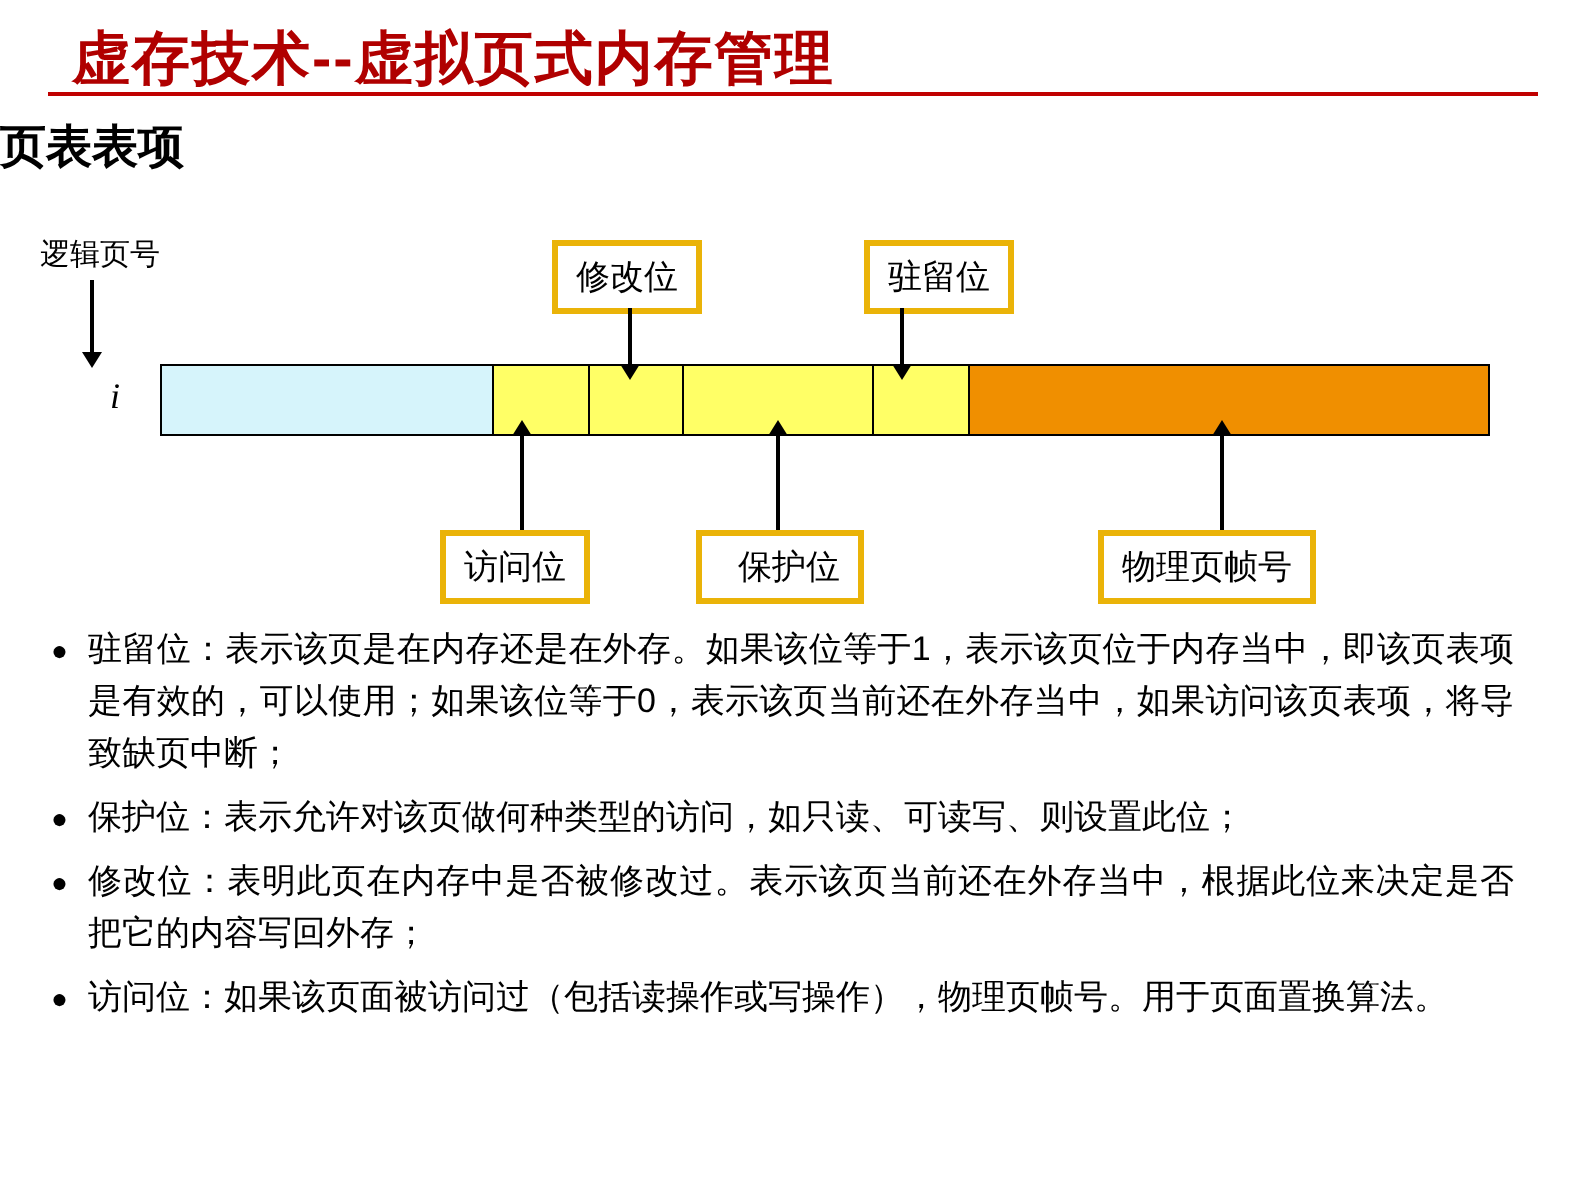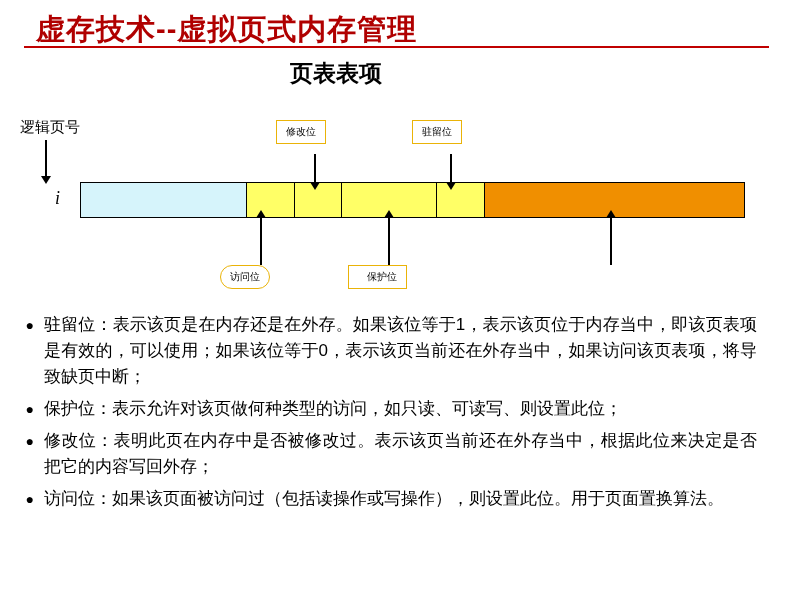--- a/index.html
+++ b/index.html
@@ -34,24 +34,23 @@
   .title-rule {
     position: absolute;
     left: 24px;
     top: 46px;
     width: 745px;
     height: 2px;
     background: #c00000;
   }
   .subtitle {
     position: absolute;
-    left: 16px;
+    left: 0;
     top: 58px;
     width: 640px;
-    text-align: center;
     font-size: 23px;
     font-weight: bold;
     color: #000000;
   }
   
   .diagram {
     position: absolute;
     left: 0;
     top: 100px;
     width: 710px;
@@ -108,23 +107,23 @@
   .seg:last-child { border-right: none; }
   .seg-0 { width: 166px; background: #d6f4fb; }
   .seg-1 { width: 48px;  background: #ffff66; }
   .seg-2 { width: 47px;  background: #ffff66; }
   .seg-3 { width: 95px;  background: #ffff66; }
   .seg-4 { width: 48px;  background: #ffff66; }
   .seg-5 { flex: 1;      background: #f08f00; }
 
   .callout {
     position: absolute;
-    border: 1px solid #eab308;
+    border: 3px solid #eab308;
     background: #ffffff;
-    font-size: 10px;
+    font-size: 17px;
     padding: 4px 9px;
     white-space: nowrap;
     box-sizing: border-box;
   }
   .lead {
     position: absolute;
     width: 2px;
     background: #000;
   }
   .lead.up:before {
@@ -141,26 +140,26 @@
     position: absolute;
     left: -4px;
     bottom: -8px;
     border-left: 5px solid transparent;
     border-right: 5px solid transparent;
     border-top: 8px solid #000;
   }
 
   
   .c-modify { left: 276px; top: 20px; }
-  .c-resident { left: 412px; top: 20px; }
+  .c-resident { left: 432px; top: 20px; }
   .l-modify { left: 314px; top: 54px; height: 28px; }
   .l-resident { left: 450px; top: 54px; height: 28px; }
 
   
-  .c-access { left: 220px; top: 165px; border-radius: 14px; }
+  .c-access { left: 220px; top: 165px; }
   .c-protect { left: 348px; top: 165px; padding-left: 18px; }
   .c-frame { left: 549px; top: 165px; }
   .l-access { left: 260px; top: 118px; height: 47px; }
   .l-protect { left: 388px; top: 118px; height: 47px; }
   .l-frame { left: 610px; top: 118px; height: 47px; }
 
   
   .bullets {
     position: absolute;
     left: 0;
@@ -224,37 +223,38 @@
       <div class="seg seg-5"></div>
     </div>
 
     <div class="callout c-modify">修改位</div>
     <div class="callout c-resident">驻留位</div>
     <div class="lead down l-modify"></div>
     <div class="lead down l-resident"></div>
 
     <div class="callout c-access">访问位</div>
     <div class="callout c-protect">保护位</div>
+    <div class="callout c-frame">物理页帧号</div>
     <div class="lead up l-access"></div>
     <div class="lead up l-protect"></div>
     <div class="lead up l-frame"></div>
   </div>
 
   <div class="bullets">
     <div class="bullet-row">
       <div class="bullet-dot">●</div>
       <div class="bullet-text">驻留位：表示该页是在内存还是在外存。如果该位等于1，表示该页位于内存当中，即该页表项是有效的，可以使用；如果该位等于0，表示该页当前还在外存当中，如果访问该页表项，将导致缺页中断；</div>
     </div>
     <div class="bullet-row">
       <div class="bullet-dot">●</div>
       <div class="bullet-text">保护位：表示允许对该页做何种类型的访问，如只读、可读写、则设置此位；</div>
     </div>
     <div class="bullet-row">
       <div class="bullet-dot">●</div>
       <div class="bullet-text">修改位：表明此页在内存中是否被修改过。表示该页当前还在外存当中，根据此位来决定是否把它的内容写回外存；</div>
     </div>
     <div class="bullet-row">
       <div class="bullet-dot">●</div>
-      <div class="bullet-text">访问位：如果该页面被访问过（包括读操作或写操作），则设置此位。用于页面置换算法。</div>
+      <div class="bullet-text">访问位：如果该页面被访问过（包括读操作或写操作），物理页帧号。用于页面置换算法。</div>
     </div>
   </div>
 
 </div>
 
 </body></html>

